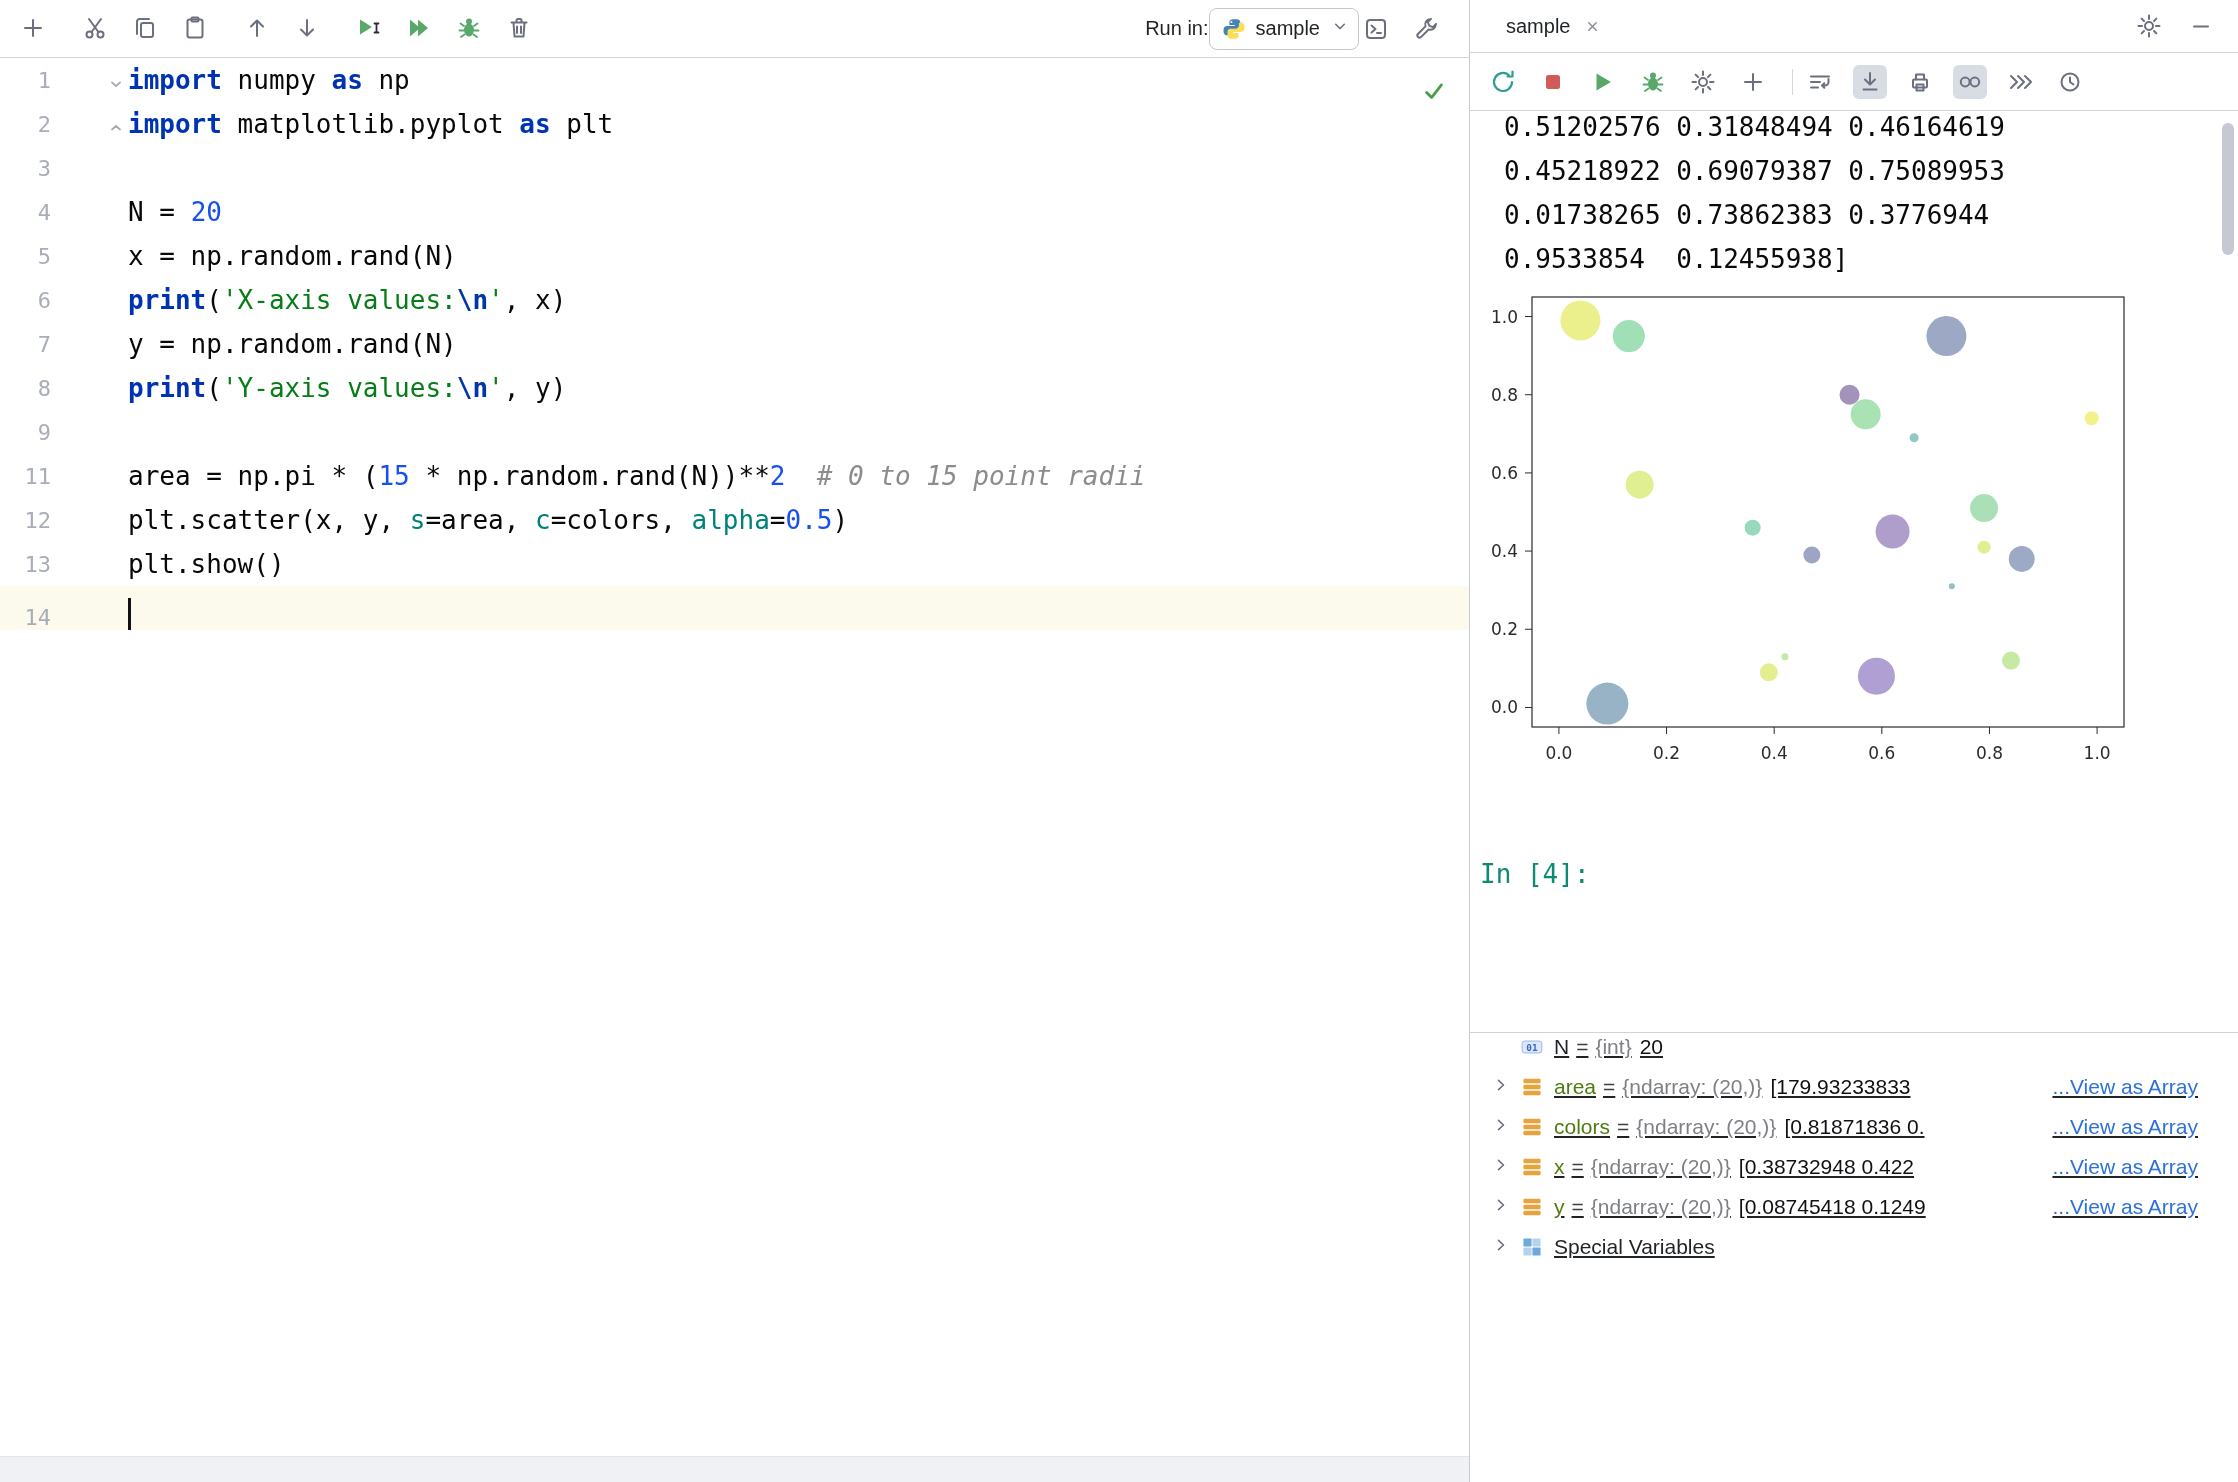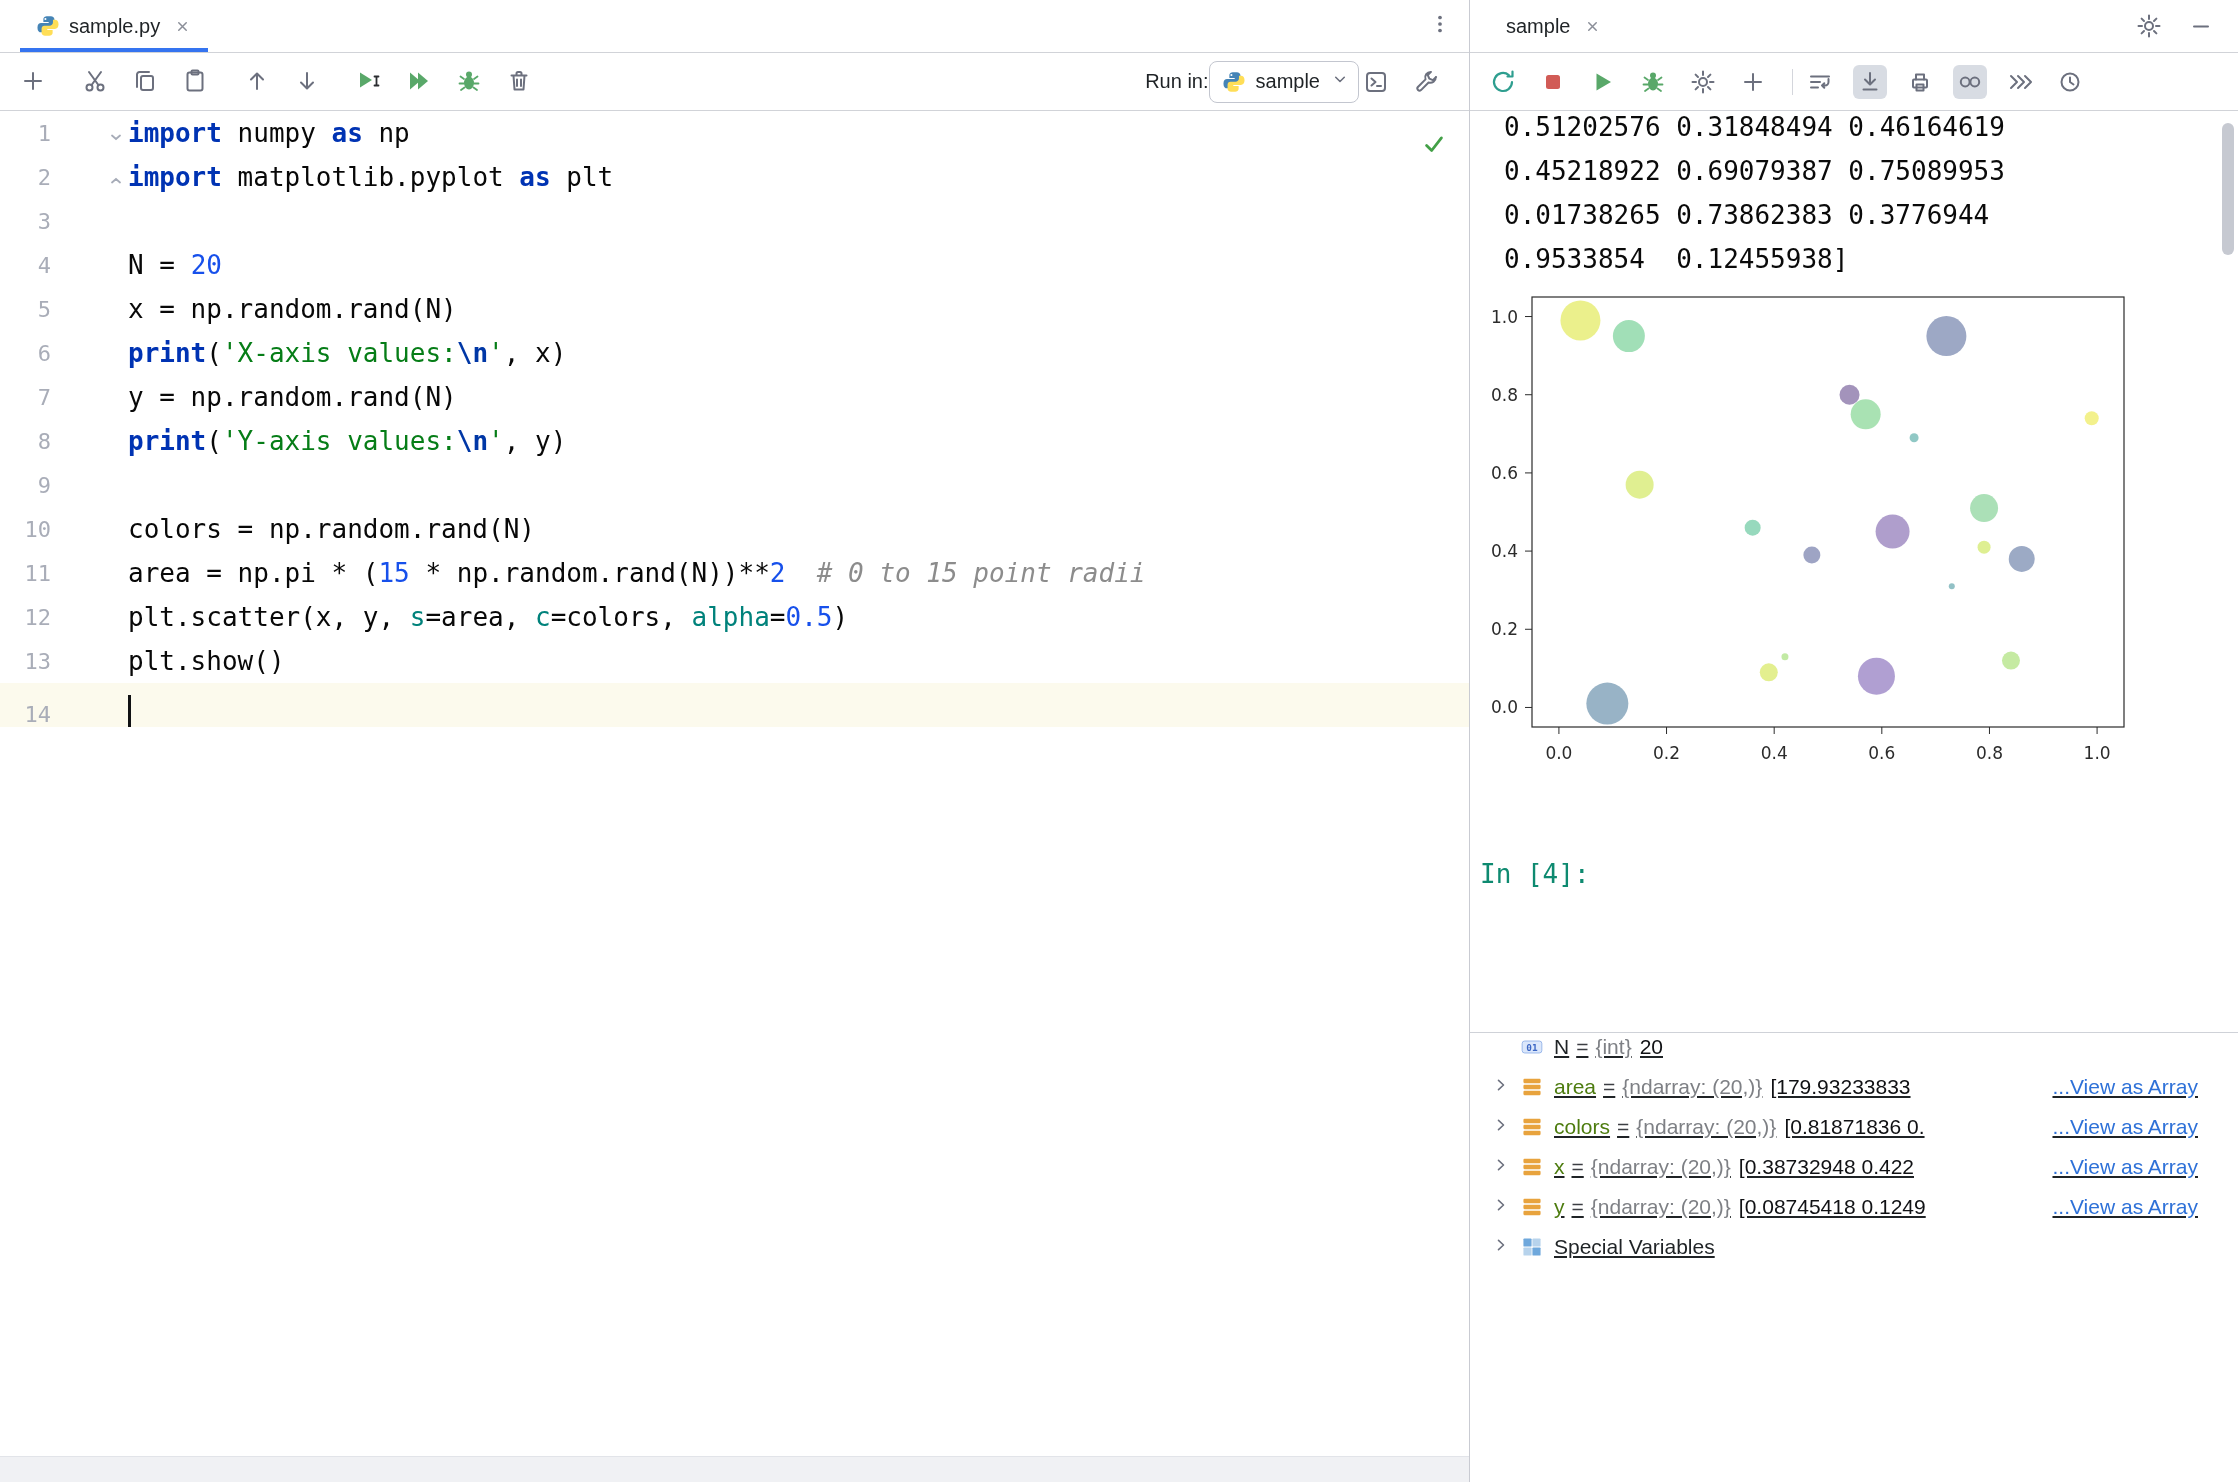--- a/index.html
+++ b/index.html
@@ -64,42 +64,20 @@
   .vval { margin-left: 8px; color: #101114; overflow: hidden; white-space: nowrap; }
   .vlink { flex: none; color: #2E71D8; margin-left: 2px; cursor: pointer; }
 </style>
 </head>
 <body>
 
 <div class="app">
 
   <section class="left-pane">
 
-    <div class="tabbar">
-      <div class="tab active">
-        <span class="ticon">
-            <svg viewBox="0 0 28 28" width="24" height="24" fill="none">
-              <path fill="#4584B6" d="M13.9 2.6c-4.3 0-5.3 1.9-5.3 3.9v2.9h6.2v1.1H5.9c-2.3 0-4.2 1.6-4.2 5.4 0 3.9 1.9 5.5 4.2 5.5h2.3v-3.1c0-2.3 1.9-4.1 4.1-4.1h5.9c1.9 0 3.3-1.5 3.3-3.4V6.5c0-2-1.3-3.9-5.3-3.9h-2.3z"></path>
-              <circle cx="11" cy="5.9" r="1.2" fill="#fff"></circle>
-              <path fill="#FFDE57" d="M14.1 25.4c4.3 0 5.3-1.9 5.3-3.9v-2.9h-6.2v-1.1h8.9c2.3 0 4.2-1.6 4.2-5.4 0-3.9-1.9-5.5-4.2-5.5h-2.3v3.1c0 2.3-1.9 4.1-4.1 4.1h-5.9c-1.9 0-3.3 1.5-3.3 3.4v4.3c0 2 1.3 3.9 5.3 3.9h2.3z"></path>
-            </svg>
-          </span>
-        <span>sample.py</span>
-        <span class="close">
-            <svg viewBox="0 0 28 28" width="19" height="19" fill="none" stroke="#8a8e98" stroke-width="2.2" stroke-linecap="round">
-              <path d="M8.5 8.5l11 11M19.5 8.5l-11 11"></path>
-            </svg>
-          </span>
-      </div>
-      <div class="kebab"><svg viewBox="0 0 28 28" width="26" height="26" fill="#6C707E">
-            <circle cx="14" cy="7" r="2"></circle>
-            <circle cx="14" cy="14" r="2"></circle>
-            <circle cx="14" cy="21" r="2"></circle>
-          </svg></div>
-    </div>
 
     <div class="toolbar">
       <span id="left-tb"><span class="tb-group">
             <span class="icon-btn">
               <span class="ic">
                 <svg viewBox="0 0 28 28" width="28" height="28" fill="none" stroke="#6C707E" stroke-width="2" stroke-linecap="round" stroke-linejoin="round">
                   <path d="M14 6v16M6 14h16"></path>
                 </svg>
               </span>
             </span>
@@ -251,24 +229,20 @@
             <span class="gutter">7</span>
             <span class="codetext"><span class="tk-p">y = np.random.rand(N)</span></span>
           </div>
           <div class="code-line">
             <span class="gutter">8</span>
             <span class="codetext"><span class="tk-b">print</span><span class="tk-p">(</span><span class="tk-s">'Y-axis values:</span><span class="tk-e">\n</span><span class="tk-s">'</span><span class="tk-p">, y)</span></span>
           </div>
           <div class="code-line">
             <span class="gutter">9</span>
             <span class="codetext"></span>
-          </div>
-          <div class="code-line">
-            <span class="gutter">10</span>
-            <span class="codetext"><span class="tk-p">colors = np.random.rand(N)</span></span>
           </div>
           <div class="code-line">
             <span class="gutter">11</span>
             <span class="codetext"><span class="tk-p">area = np.pi * (</span><span class="tk-n">15</span><span class="tk-p"> * np.random.rand(N))**</span><span class="tk-n">2</span><span class="tk-p">  </span><span class="tk-c"># 0 to 15 point radii</span></span>
           </div>
           <div class="code-line">
             <span class="gutter">12</span>
             <span class="codetext"><span class="tk-p">plt.scatter(x, y, </span><span class="tk-a">s</span><span class="tk-p">=area, </span><span class="tk-a">c</span><span class="tk-p">=colors, </span><span class="tk-a">alpha</span><span class="tk-p">=</span><span class="tk-n">0.5</span><span class="tk-p">)</span></span>
           </div>
           <div class="code-line">

